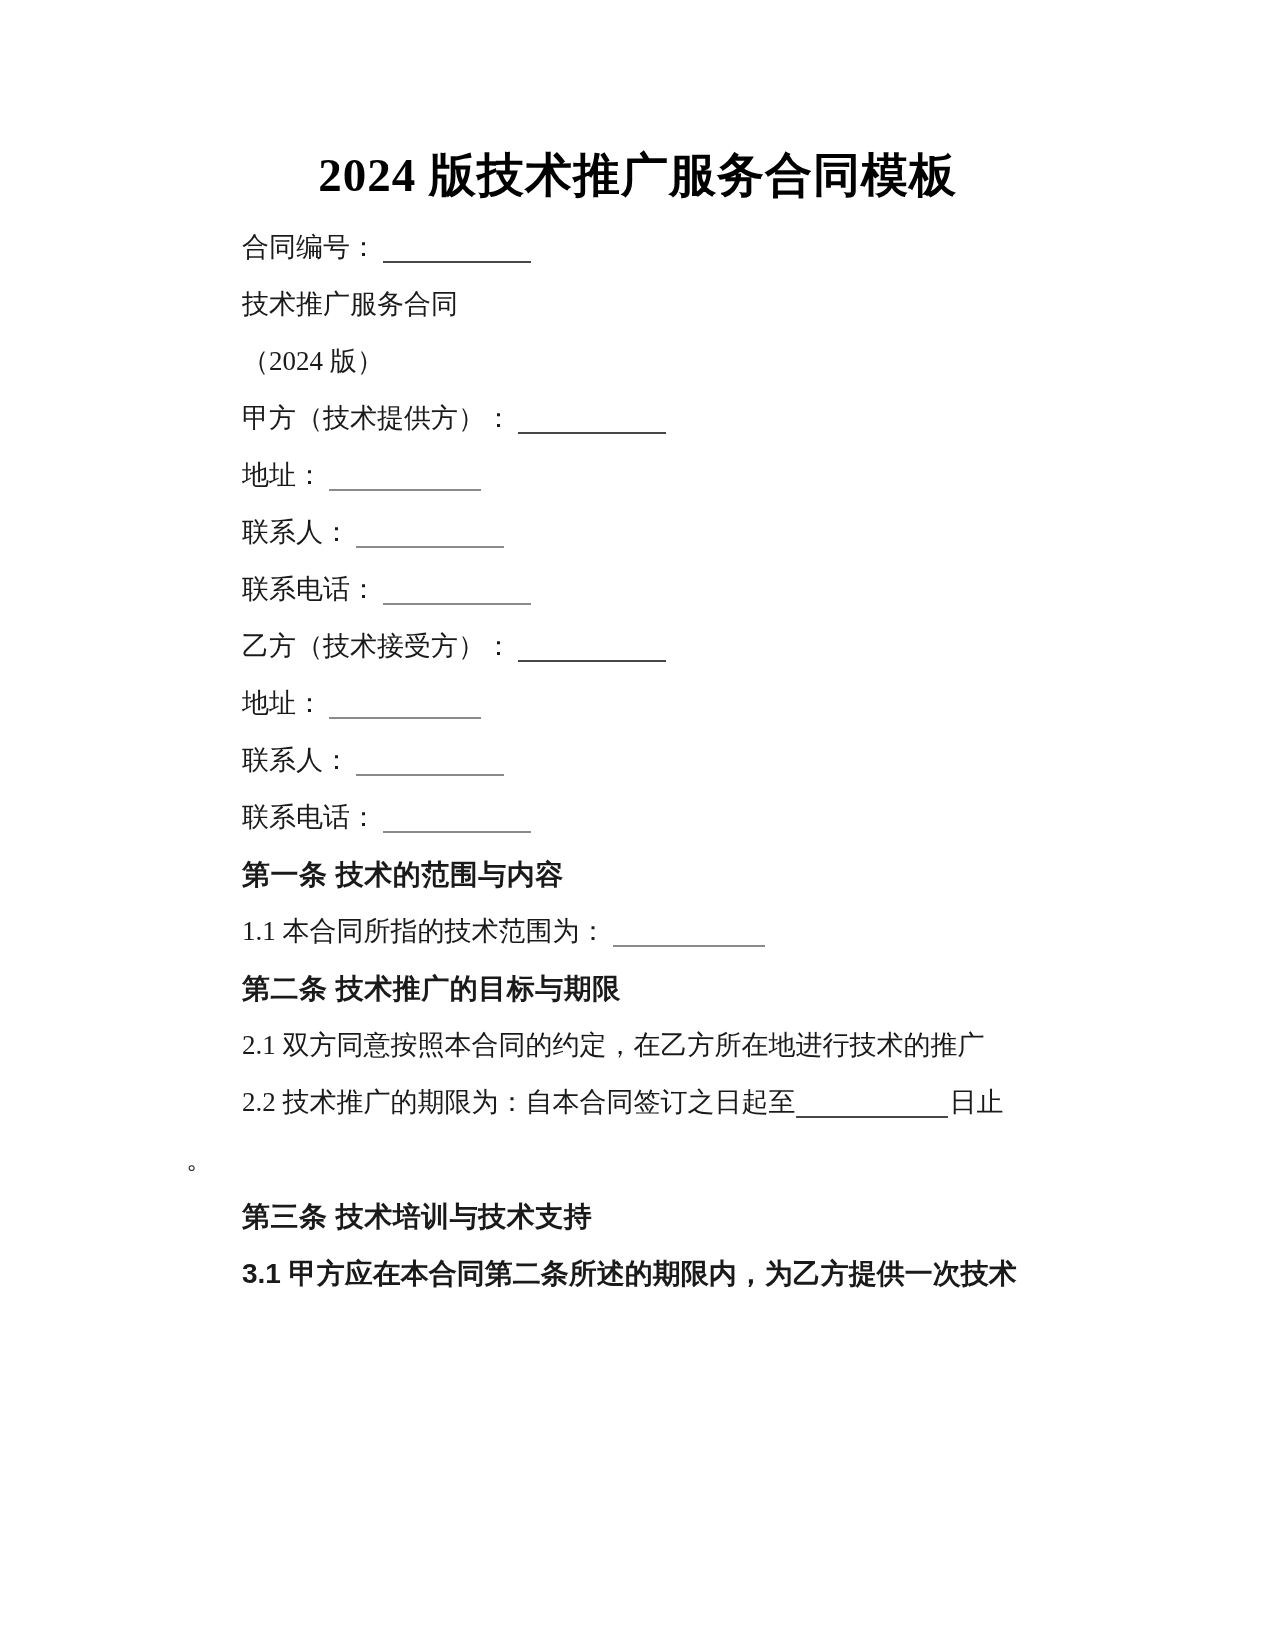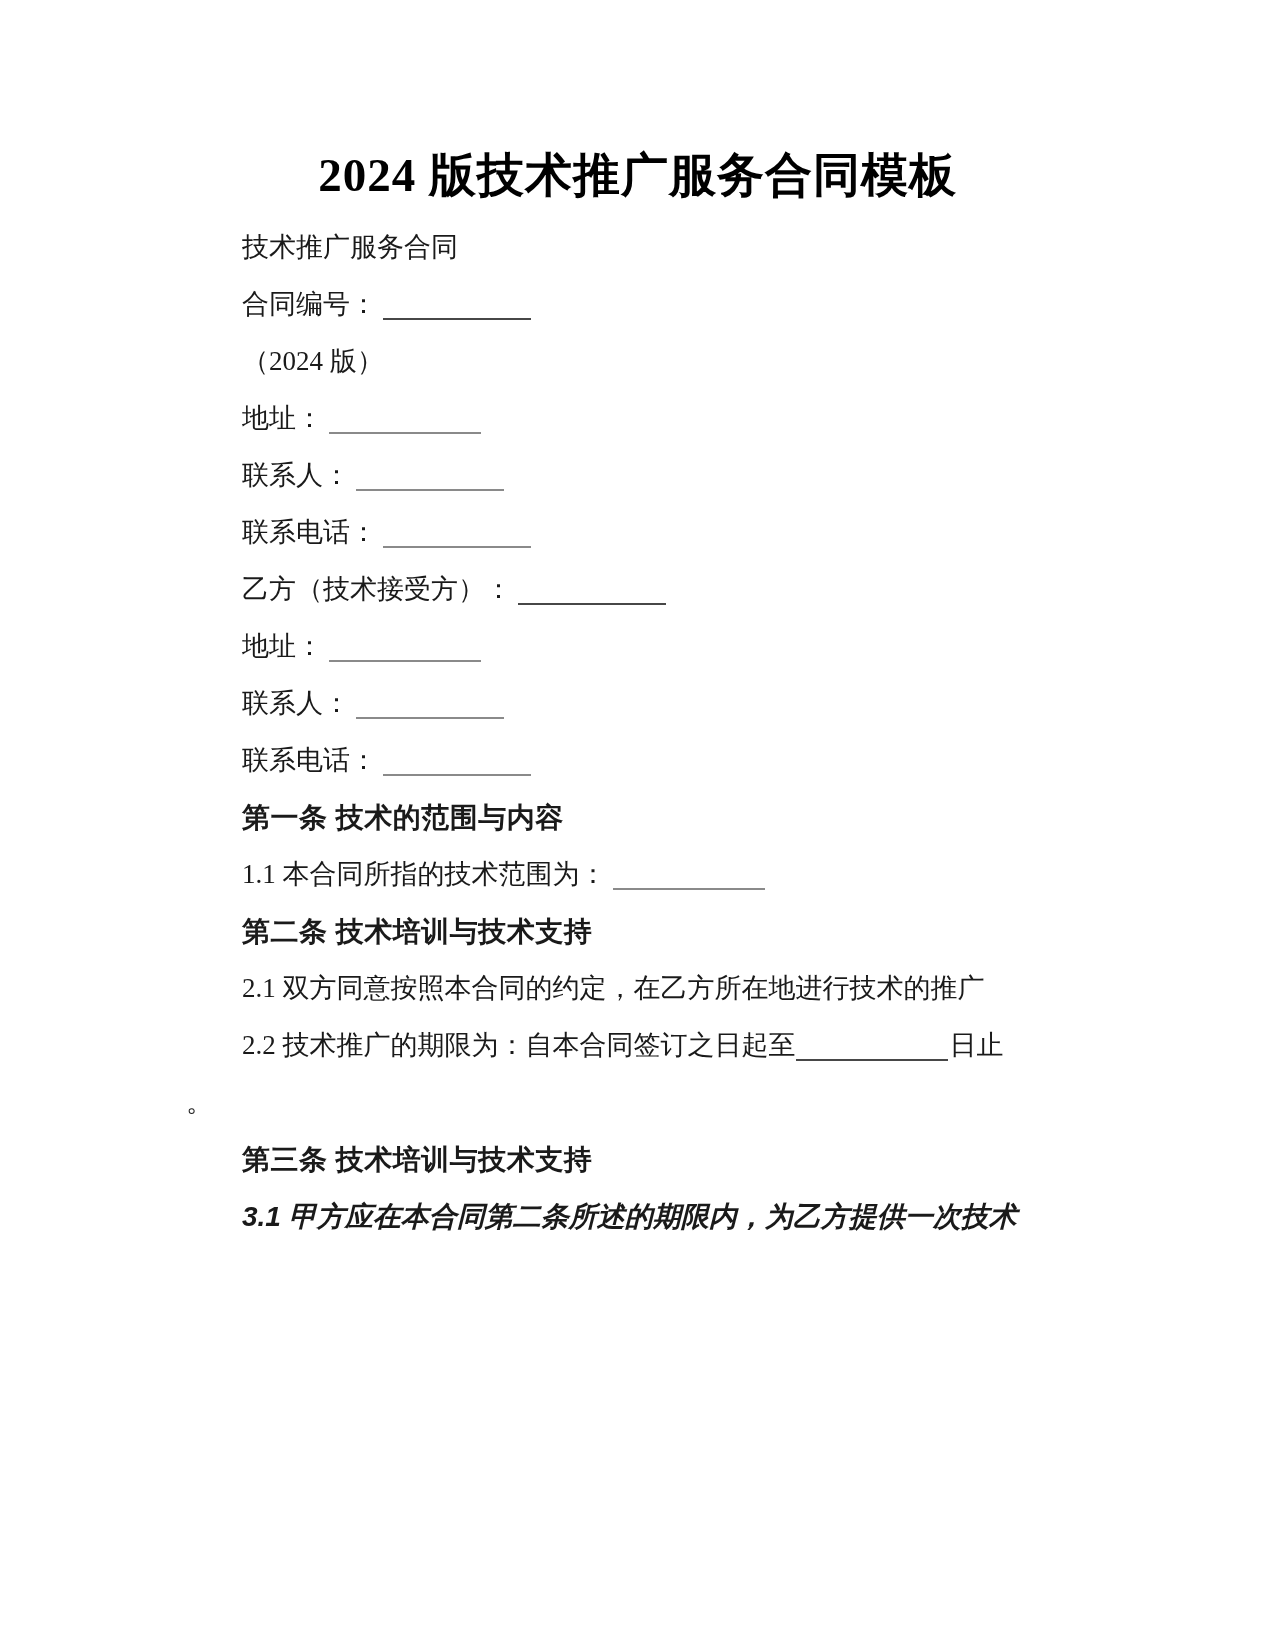--- a/index.html
+++ b/index.html
@@ -38,21 +38,20 @@
   .heading {
     font-size: 28px;
     font-weight: 700;
     font-family: "Liberation Sans", "DejaVu Sans", sans-serif;
     letter-spacing: 0.5px;
   }
   .bold-item {
     font-size: 28px;
     font-weight: 700;
     font-family: "Liberation Sans", "DejaVu Sans", sans-serif;
-    font-style: italic;
   }
   .blank {
     display: inline-block;
     width: 148px;
     height: 30px;
     margin-left: 6px;
     border-bottom: 2px solid var(--blank-medium, #8a8a8a);
     vertical-align: -7px;
   }
   .blank.dark { border-bottom-color: var(--blank-dark, #474747); }
@@ -61,47 +60,48 @@
 </style>
 </head>
 <body>
 
 <div class="page">
 
   <h1 class="title">2024 版技术推广服务合同模板</h1>
 
   <div class="doc-body">
 
+    <p class="line indent"><span>合同编号：</span><span class="blank dark"></span></p>
+
     <p class="line indent">技术推广服务合同</p>
-
-    <p class="line indent"><span>合同编号：</span><span class="blank dark"></span></p>
 
     <p class="line indent">（2024 版）</p>
 
+    <p class="line indent"><span>甲方（技术提供方）：</span><span class="blank dark"></span></p>
 
     <p class="line indent"><span>地址：</span><span class="blank w152"></span></p>
 
     <p class="line indent"><span>联系人：</span><span class="blank"></span></p>
 
     <p class="line indent"><span>联系电话：</span><span class="blank"></span></p>
 
     <p class="line indent"><span>乙方（技术接受方）：</span><span class="blank dark"></span></p>
 
     <p class="line indent"><span>地址：</span><span class="blank w152"></span></p>
 
     <p class="line indent"><span>联系人：</span><span class="blank"></span></p>
 
     <p class="line indent"><span>联系电话：</span><span class="blank"></span></p>
 
     <h2 class="line indent heading">第一条 技术的范围与内容</h2>
 
     <p class="line indent"><span>1.1 本合同所指的技术范围为：</span><span class="blank w152"></span></p>
 
 
-    <h2 class="line indent heading">第二条 技术培训与技术支持</h2>
+    <h2 class="line indent heading">第二条 技术推广的目标与期限</h2>
 
     <p class="line indent">2.1 双方同意按照本合同的约定，在乙方所在地进行技术的推广</p>
 
 
     <p class="line indent"><span>2.2 技术推广的期限为：自本合同签订之日起至</span><span class="blank dark w152 mid"></span><span>日止</span></p>
 
     <p class="line">。</p>
 
     <h2 class="line indent heading">第三条 技术培训与技术支持</h2>
 

